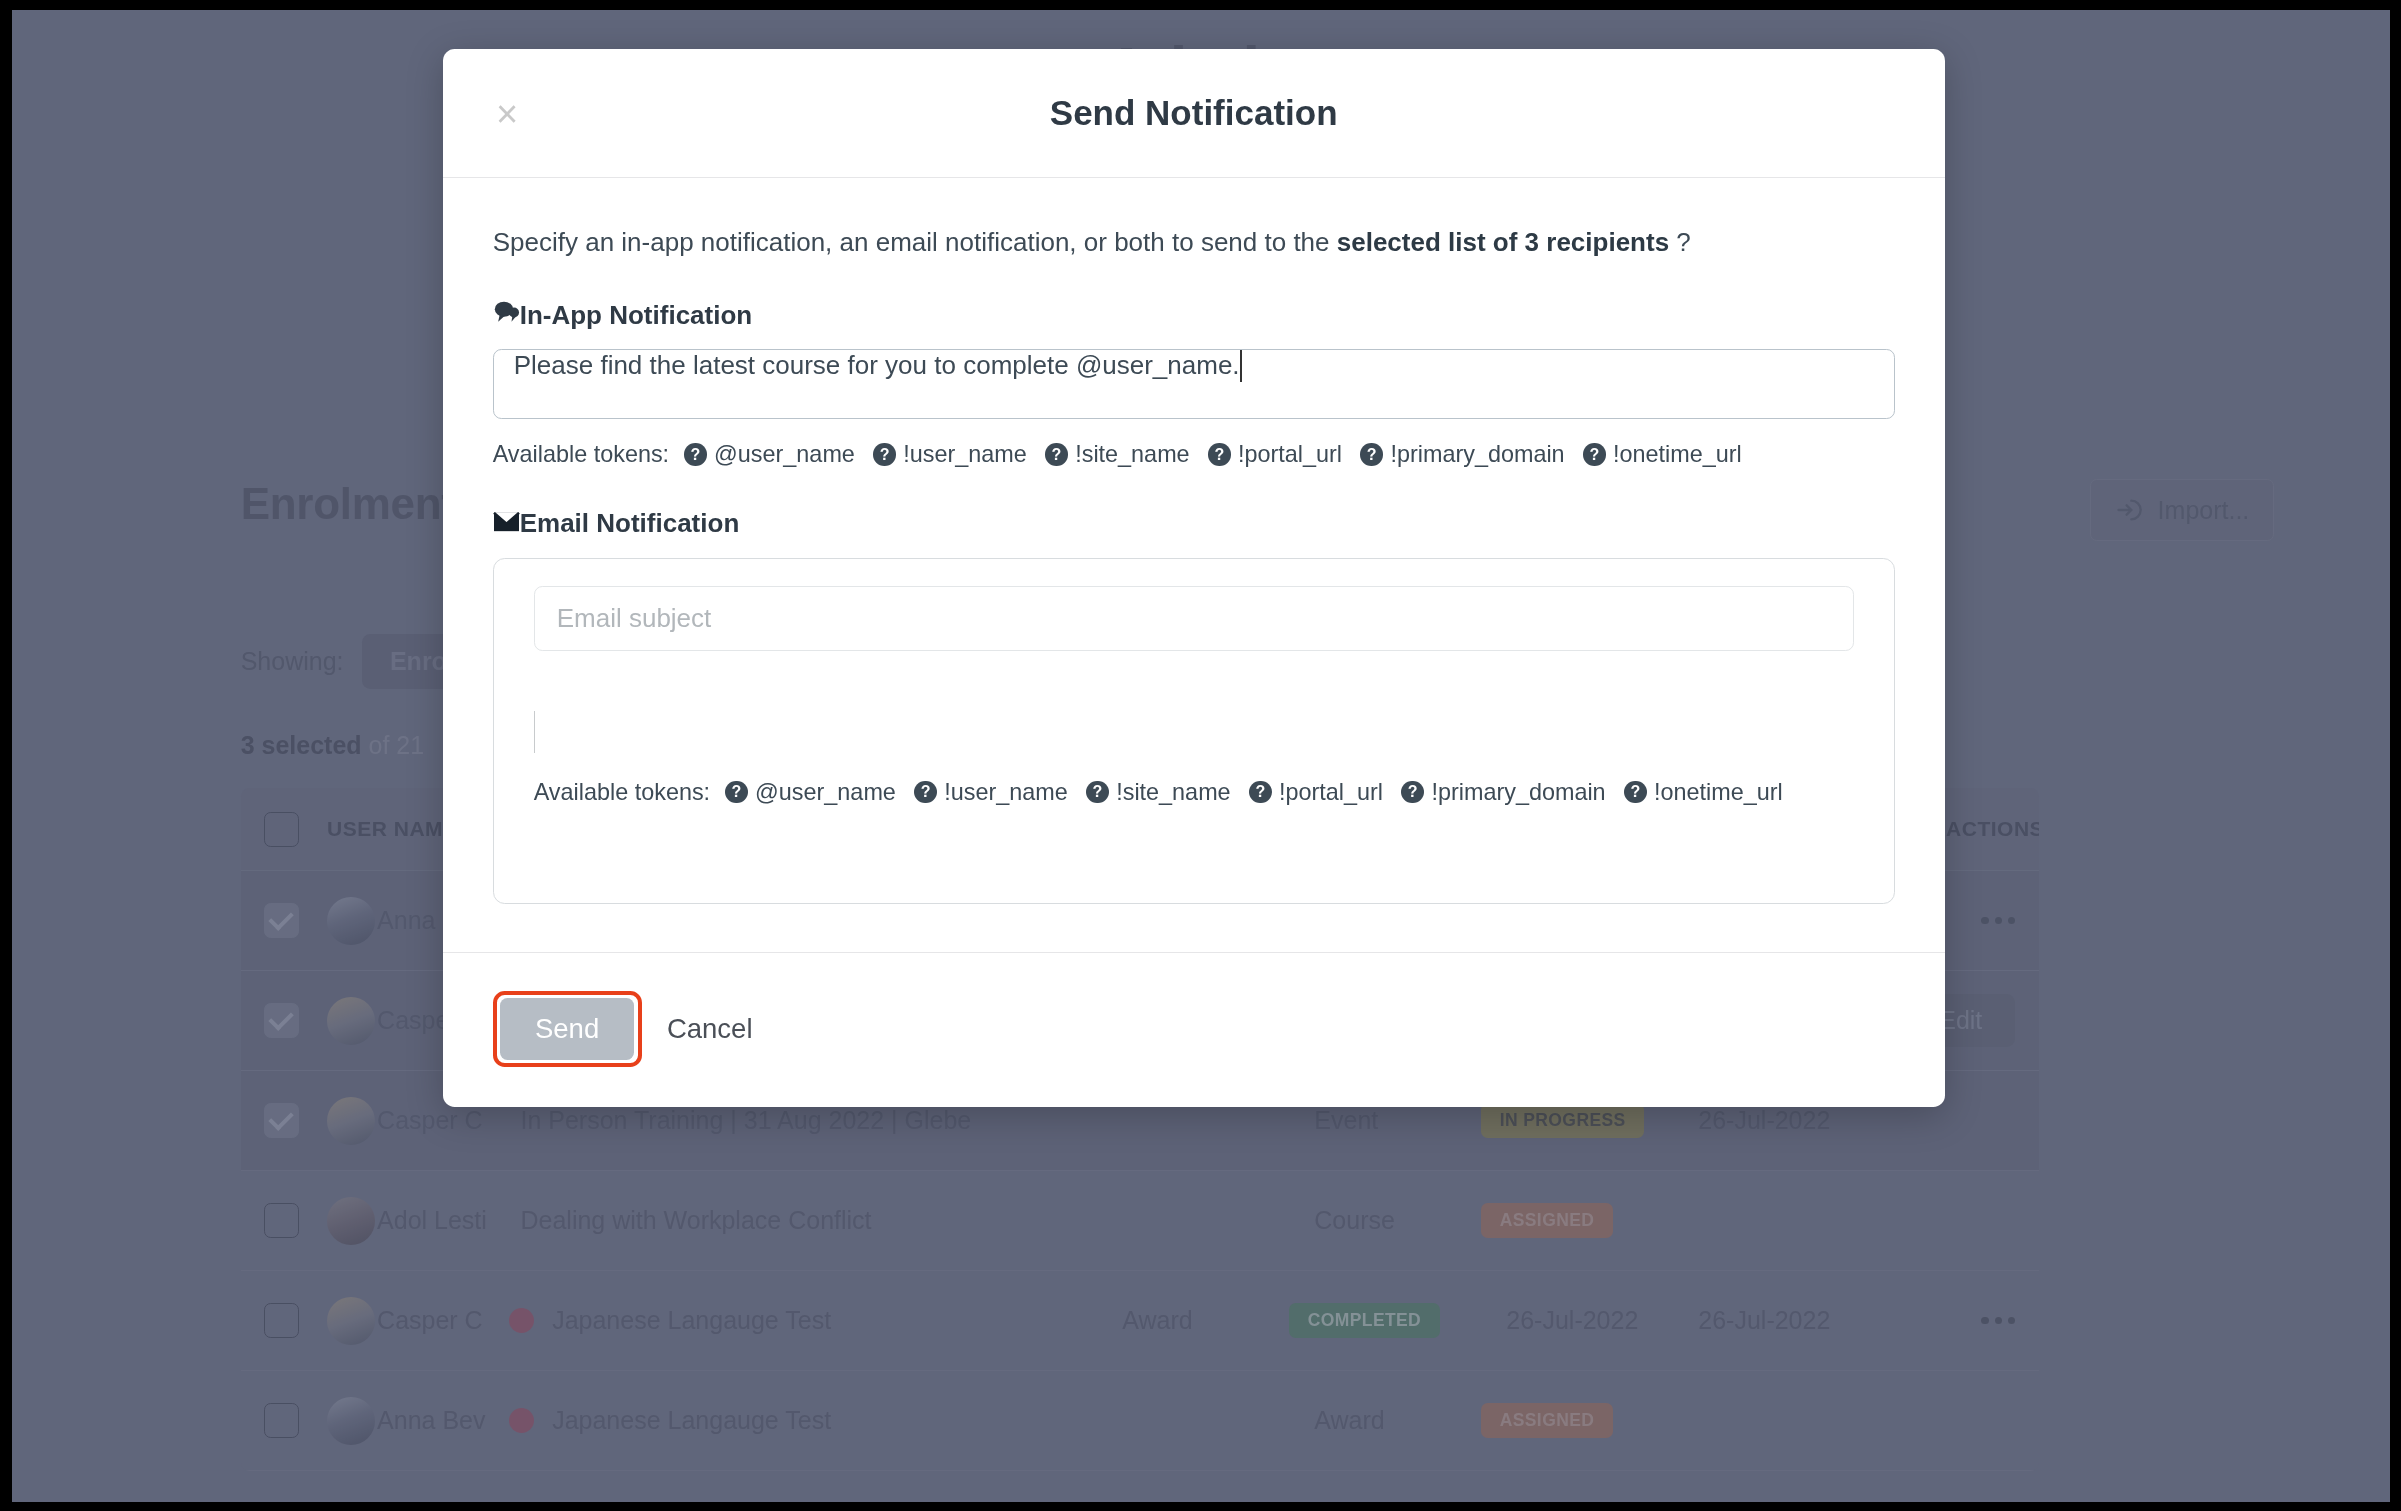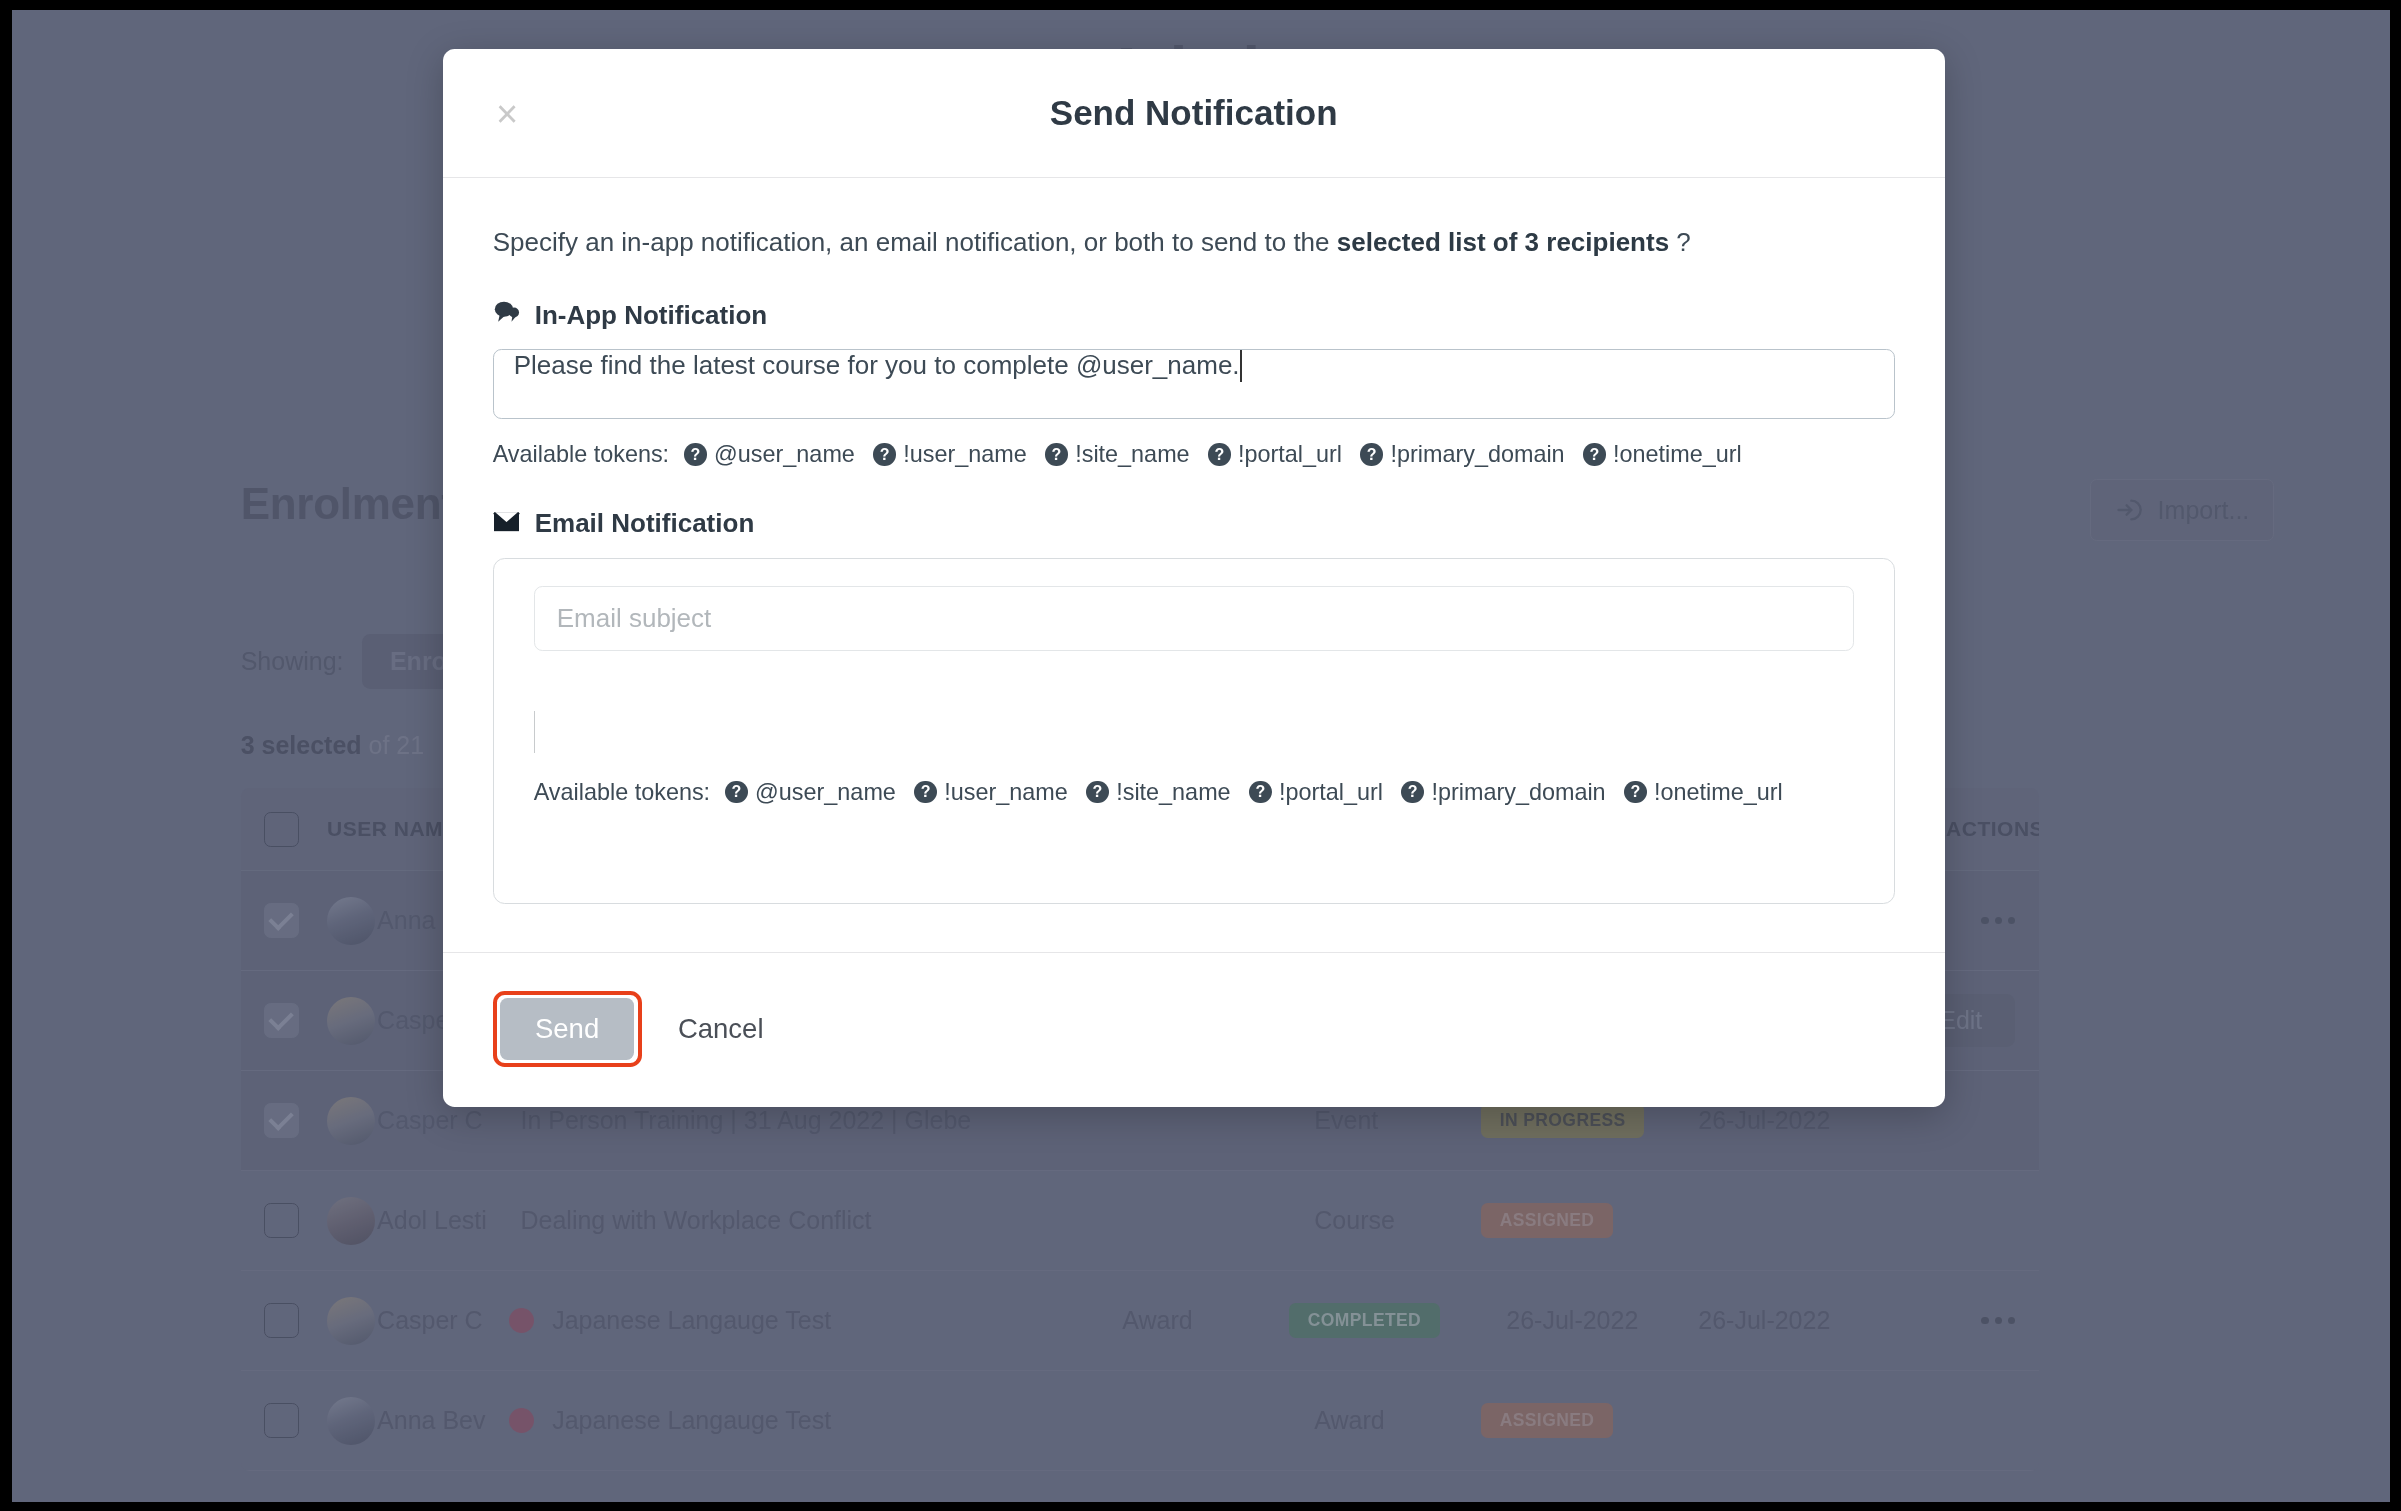--- a/index.html
+++ b/index.html
@@ -211,21 +211,21 @@
   }
 
   #modal-body { padding: 48px 50px 0 50px; }
 
   #intro {
     font-size: 26px; color: #3d4a55; line-height: 1.3;
   }
   #intro b { font-weight: 700; color: #2d3a45; }
 
   .section-label {
-    display: flex; align-items: center; gap: 15px;
+    display: flex; align-items: center; 
     margin-top: 40px;
     font-size: 26px; font-weight: 700; color: #2f3a45;
   }
 
   #inapp-input {
     margin-top: 18.4px;
     width: 100%; height: 70px;
     border: 0.8px solid #b9c3cb;
     border-radius: 8.3px;
     padding: 0 20px;
@@ -277,21 +277,21 @@
     left: 40px; top: 152px;
     width: 1.7px; height: 42px;
     background: #c8cbcd;
   }
   #email-tokens { position: absolute; left: 40px; top: 220px; }
 
   #modal-footer {
     margin-top: 48px;
     border-top: 0.8px solid #e6e6e8;
     padding: 38px 77px 40px 50px;
-    display: flex; align-items: center; gap: 13px;
+    display: flex; align-items: center; gap: 2px;
   }
   #send-wrap {
     border: 4.2px solid #e8401a;
     border-radius: 11.7px;
     padding: 3.3px;
     display: inline-flex;
   }
   #send-button {
     padding: 15px 35px;
     border-radius: 7.5px;

